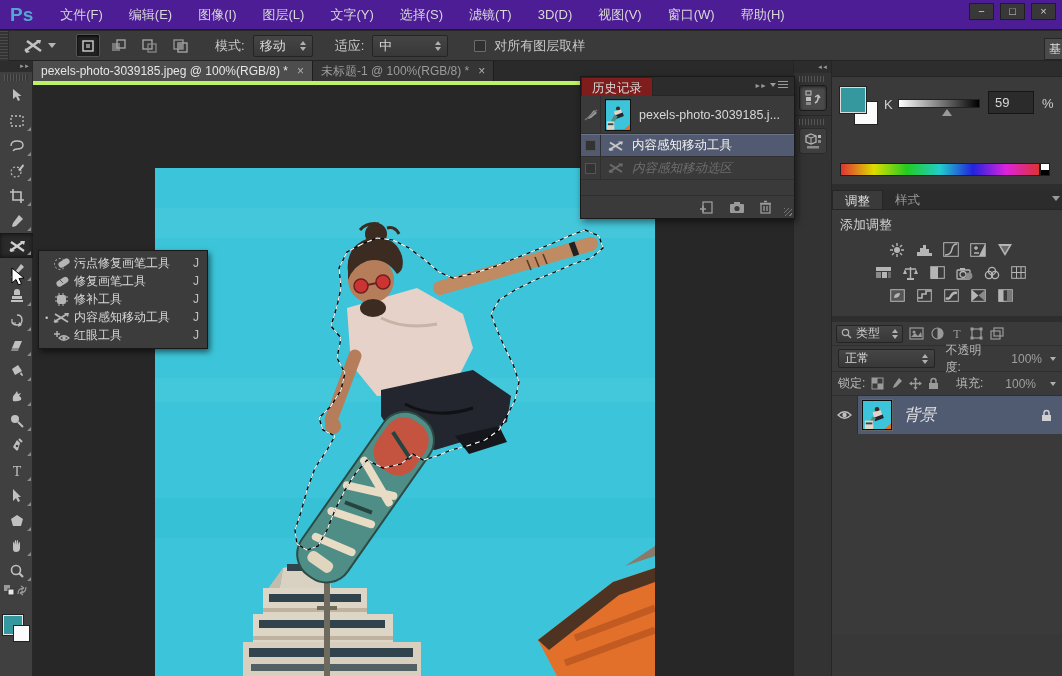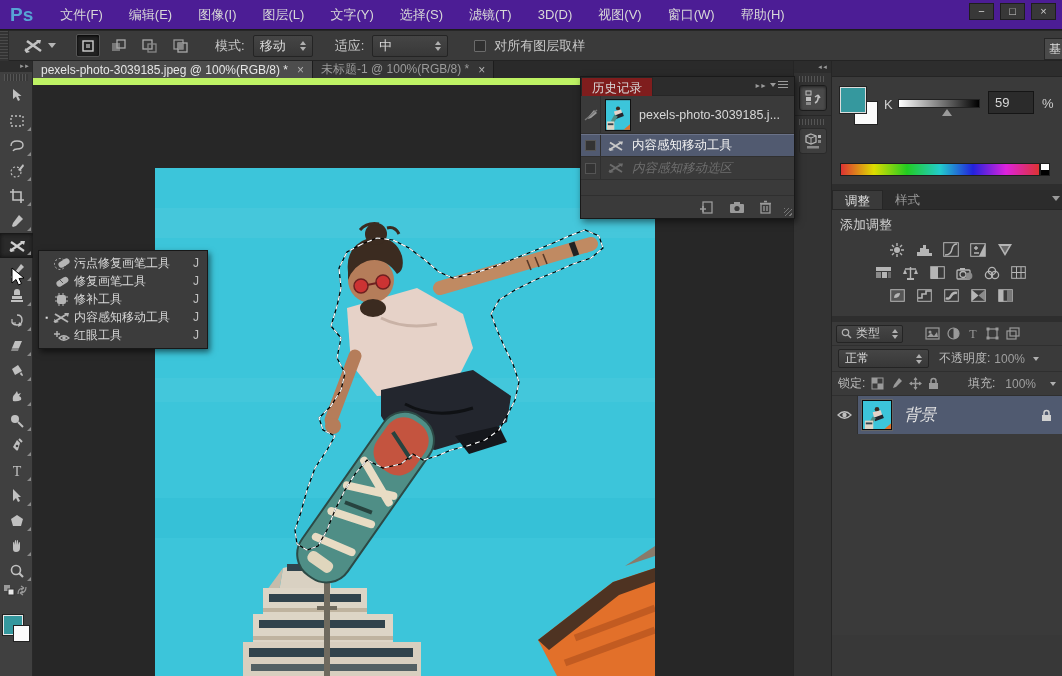--- a/index.html
+++ b/index.html
@@ -48,21 +48,21 @@
   .tool-corner { position:absolute; right:2px; bottom:2px; width:0; height:0;
     border-left:4px solid transparent; border-bottom:4px solid #8a8a8a; }
   #fgbg { position:relative; width:33px; height:42px; margin-top:2px; }
   #mini-swap { display:flex; justify-content:space-between; padding:0 4px; height:14px; align-items:center; }
   #fg-swatch { position:absolute; left:3px; top:16px; width:20px; height:20px; border:1px solid #e8e8e8; outline:1px solid #222; }
   #bg-swatch { position:absolute; left:13px; top:26px; width:17px; height:17px; background:#fbfbfb; border:1px solid #222; }
   #cursor-arrow { position:absolute; left:11px; top:267px; z-index:60; }
 
   
   #docarea { left:33px; top:61px; width:760px; height:615px; background:#272727; }
-  #tabbar { display:flex; height:24px; background:#2a2a2a; border-bottom:7px solid #bef264; }
+  #tabbar { display:flex; height:24px; background:#2a2a2a; border-bottom:4px solid #bef264; }
   .doc-tab { display:flex; align-items:center; padding:0 8px; font-size:12px; border-right:1px solid #1d1d1d; }
   .doc-tab.active { background:#4d4d4d; color:#e6e6e6; }
   .doc-tab.inactive { background:#353535; color:#9b9b9b; }
   .tab-close { margin-left:9px; color:#b0b0b0; font-size:12px; }
   #canvas { left:122px; top:107px; width:500px; height:508px; }
 
   
   #dockstrip { left:793px; top:61px; width:39px; height:615px; background:#333; border-left:1px solid #252525; border-right:1px solid #252525; }
   #dock-collapse { height:12px; background:#2c2c2c; color:#9a9a9a; font-size:6px; text-align:right; padding:3px 4px 0 0; letter-spacing:-1px; }
   .dock-grip { height:6px; margin:3px 5px; background:repeating-linear-gradient(to right,#555 0 1px,#333 1px 3px); }
@@ -99,28 +99,28 @@
 
   
   #adjust-body { height:112px; background:#3a3a3a; border-bottom:6px solid #2e2e2e; padding:6px 0 0 8px; }
   #add-adjust-label { color:#d2d2d2; font-size:13px; }
   .adj-row { display:flex; justify-content:center; gap:9px; margin-top:8px; }
   .adj-icon { width:18px; height:15px; display:flex; align-items:center; justify-content:center; }
 
   
   #layers-body { background:#3a3a3a; height:313px; position:relative; }
   .lp-row { display:flex; align-items:center; border-bottom:1px solid #2f2f2f; }
-  #lp-filter { height:24px; padding:0 4px; gap:16px; }
+  #lp-filter { height:24px; padding:0 4px; gap:0; }
   #filter-field { display:flex; align-items:center; height:18px; background:linear-gradient(#454545,#383838);
     border:1px solid #242424; border-radius:2px; padding:0 4px; color:#cfcfcf; font-size:12px; gap:4px; }
   .lp-filter-icons { display:flex; gap:7px; margin-left:6px; }
   #lp-blend { height:26px; padding:0 6px; }
-  #blend-select { width:91px; height:19px; margin-left:0; font-size:12px; }
+  #blend-select { width:100px; height:19px; margin-left:0; font-size:12px; }
   #opacity-label { margin-left:10px; color:#b9b9b9; font-size:12px; }
-  .pct { color:#9f9f9f; font-size:12px; margin-left:4px; }
+  .pct { color:#9f9f9f; font-size:12px; margin-left:16px; }
   #lp-lock { height:24px; padding:0 6px; color:#b9b9b9; font-size:12px; gap:6px; }
   #layer-row { position:relative; height:38px; display:flex; align-items:center; }
   #layer-eye-well { width:26px; height:38px; border-right:1px solid #2f2f2f; display:flex; align-items:center; justify-content:center; }
   #layer-sel { flex:1; height:38px; background:#505a70; display:flex; align-items:center; padding-left:4px; }
   #layer-thumb { width:30px; height:30px; border:1px solid #0e0e0e; outline:1px solid #666; }
   #layer-name { margin-left:12px; font-style:italic; color:#e4e4e4; font-size:16px; }
   #layer-lock { margin-left:auto; margin-right:10px; }
 
   
   #flyout { left:38px; top:250px; width:170px; height:99px; background:#3c3c3c; border:1px solid #181818;

